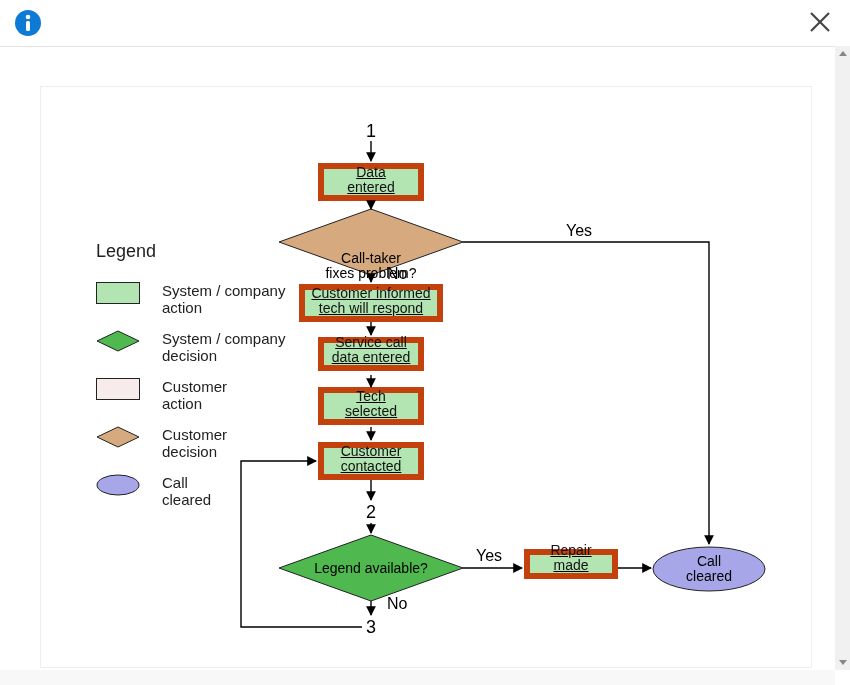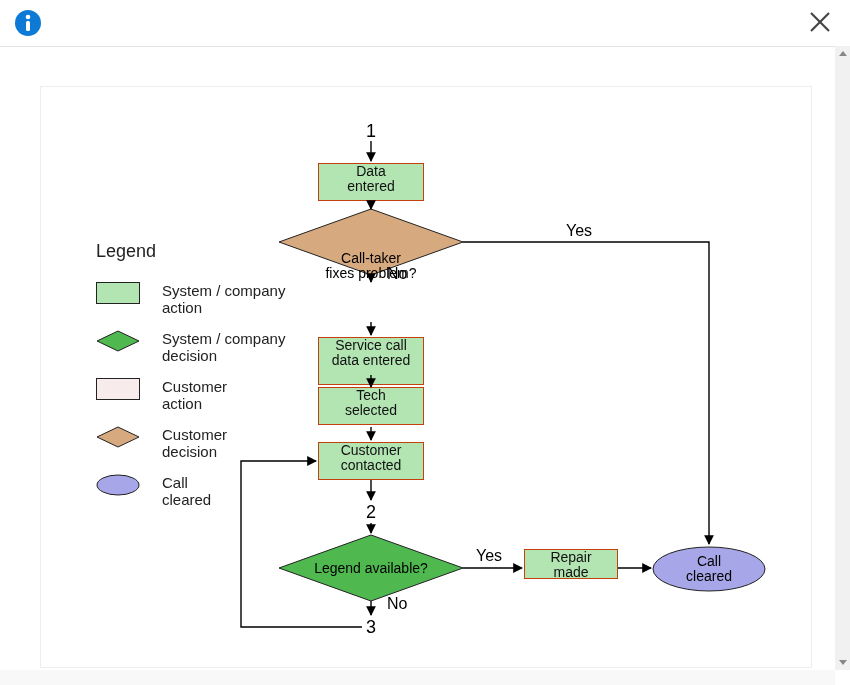--- a/index.html
+++ b/index.html
@@ -86,25 +86,26 @@
   
   .node-text {
     font-size: 14px;
     line-height: 15px;
     text-align: center;
     color: #111;
     pointer-events: none;
   }
   .rect-box {
     position: absolute;
-    border: 1px solid #c2410c;
+    border: 6px solid #c2410c;
     display: flex;
-    align-items: flex-start;
+    align-items: flex-end;
     justify-content: center;
     box-sizing: border-box;
+    text-decoration: underline;
   }
   .diamond {
     position: absolute;
     pointer-events: none;
   }
   .diamond-label {
     position: absolute;
     width: 160px;
     text-align: center;
     transform: translate(-50%, -50%);
@@ -226,22 +227,25 @@
 
     <div class="rect-box" style="left:277px; top:76px; width:106px; height:38px; background:#b3e5b3;">
       <div class="node-text">Data<br>entered</div>
     </div>
 
     <svg class="diamond" style="left:236px; top:120px;" width="188" height="70">
       <polygon points="94,2 186,35 94,68 2,35" fill="#d6a97f" stroke="#222"></polygon>
     </svg>
     <div class="diamond-label" style="left:330px; top:155px;margin-top:24px;">Call-taker<br>fixes problem?</div>
 
-
-    <div class="rect-box" style="left:277px; top:250px; width:106px; height:48px; background:#b3e5b3;">
+    <div class="rect-box" style="left:258px; top:197px; width:144px; height:38px; background:#b3e5b3;">
+      <div class="node-text">Customer informed<br>tech will respond</div>
+    </div>
+
+    <div class="rect-box" style="left:277px; top:250px; width:106px; height:34px; background:#b3e5b3;">
       <div class="node-text">Service call<br>data entered</div>
     </div>
 
     <div class="rect-box" style="left:277px; top:300px; width:106px; height:38px; background:#b3e5b3;">
       <div class="node-text">Tech<br>selected</div>
     </div>
 
     <div class="rect-box" style="left:277px; top:355px; width:106px; height:38px; background:#b3e5b3;">
       <div class="node-text">Customer<br>contacted</div>
     </div>

